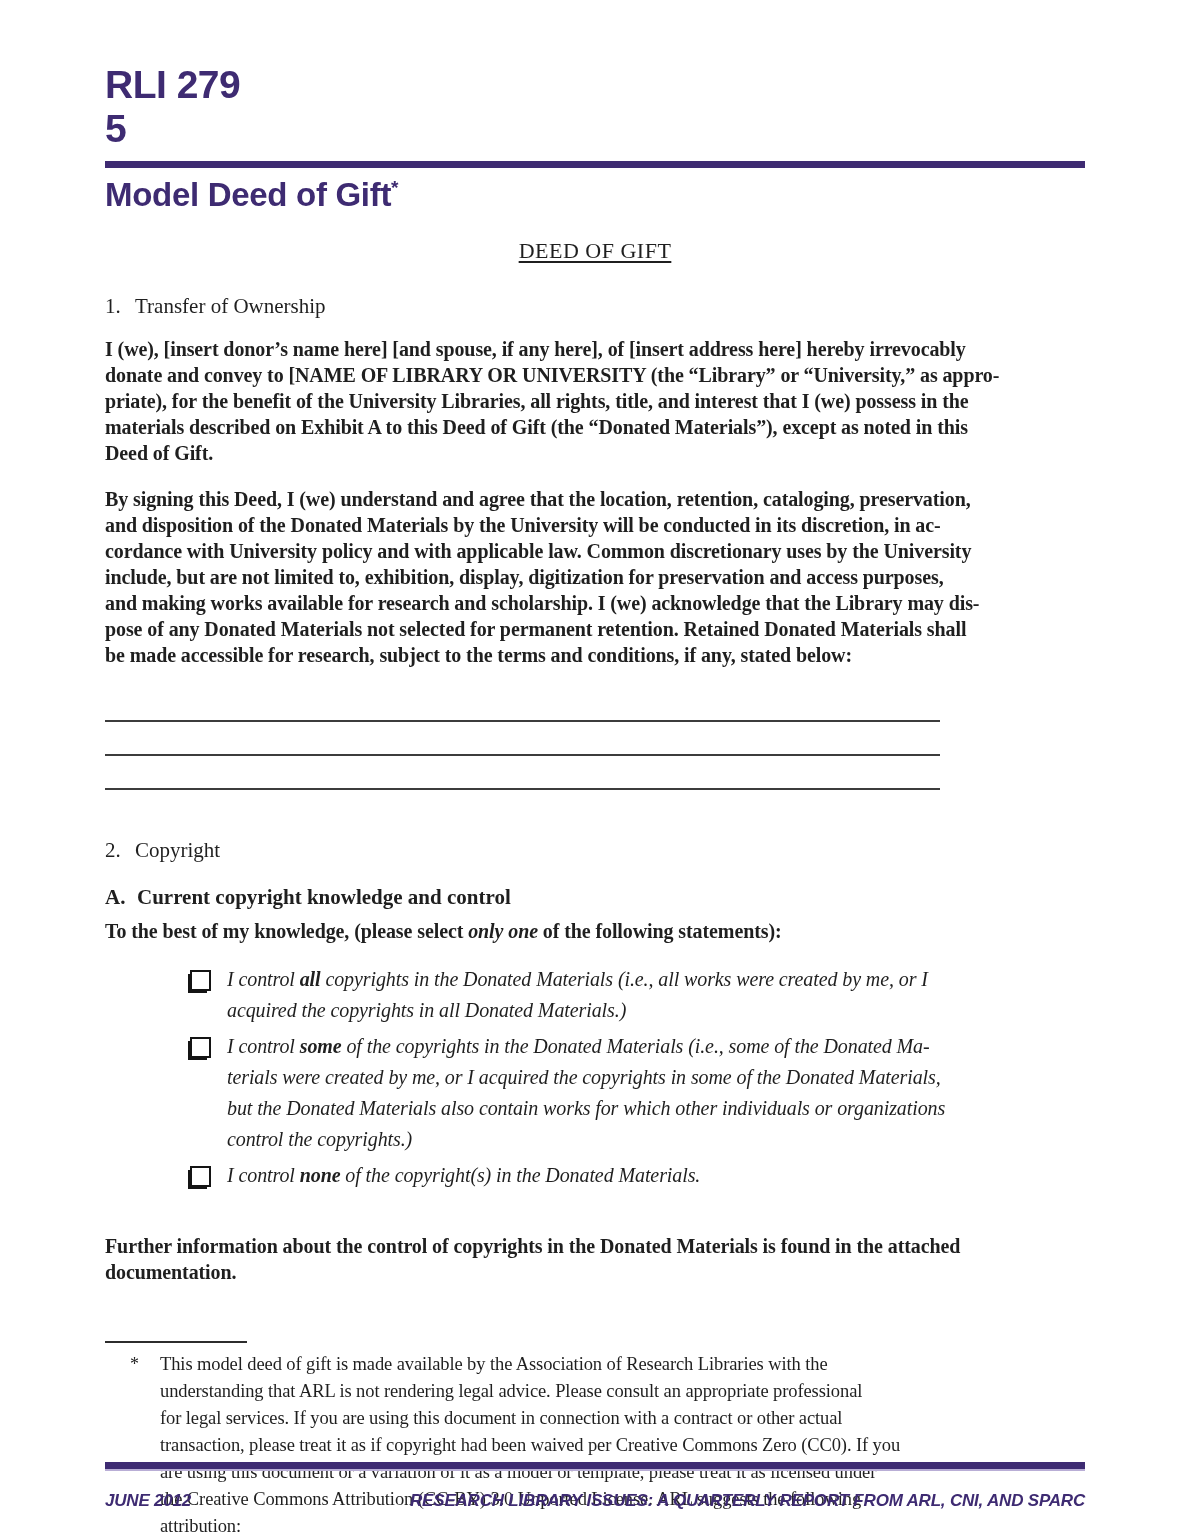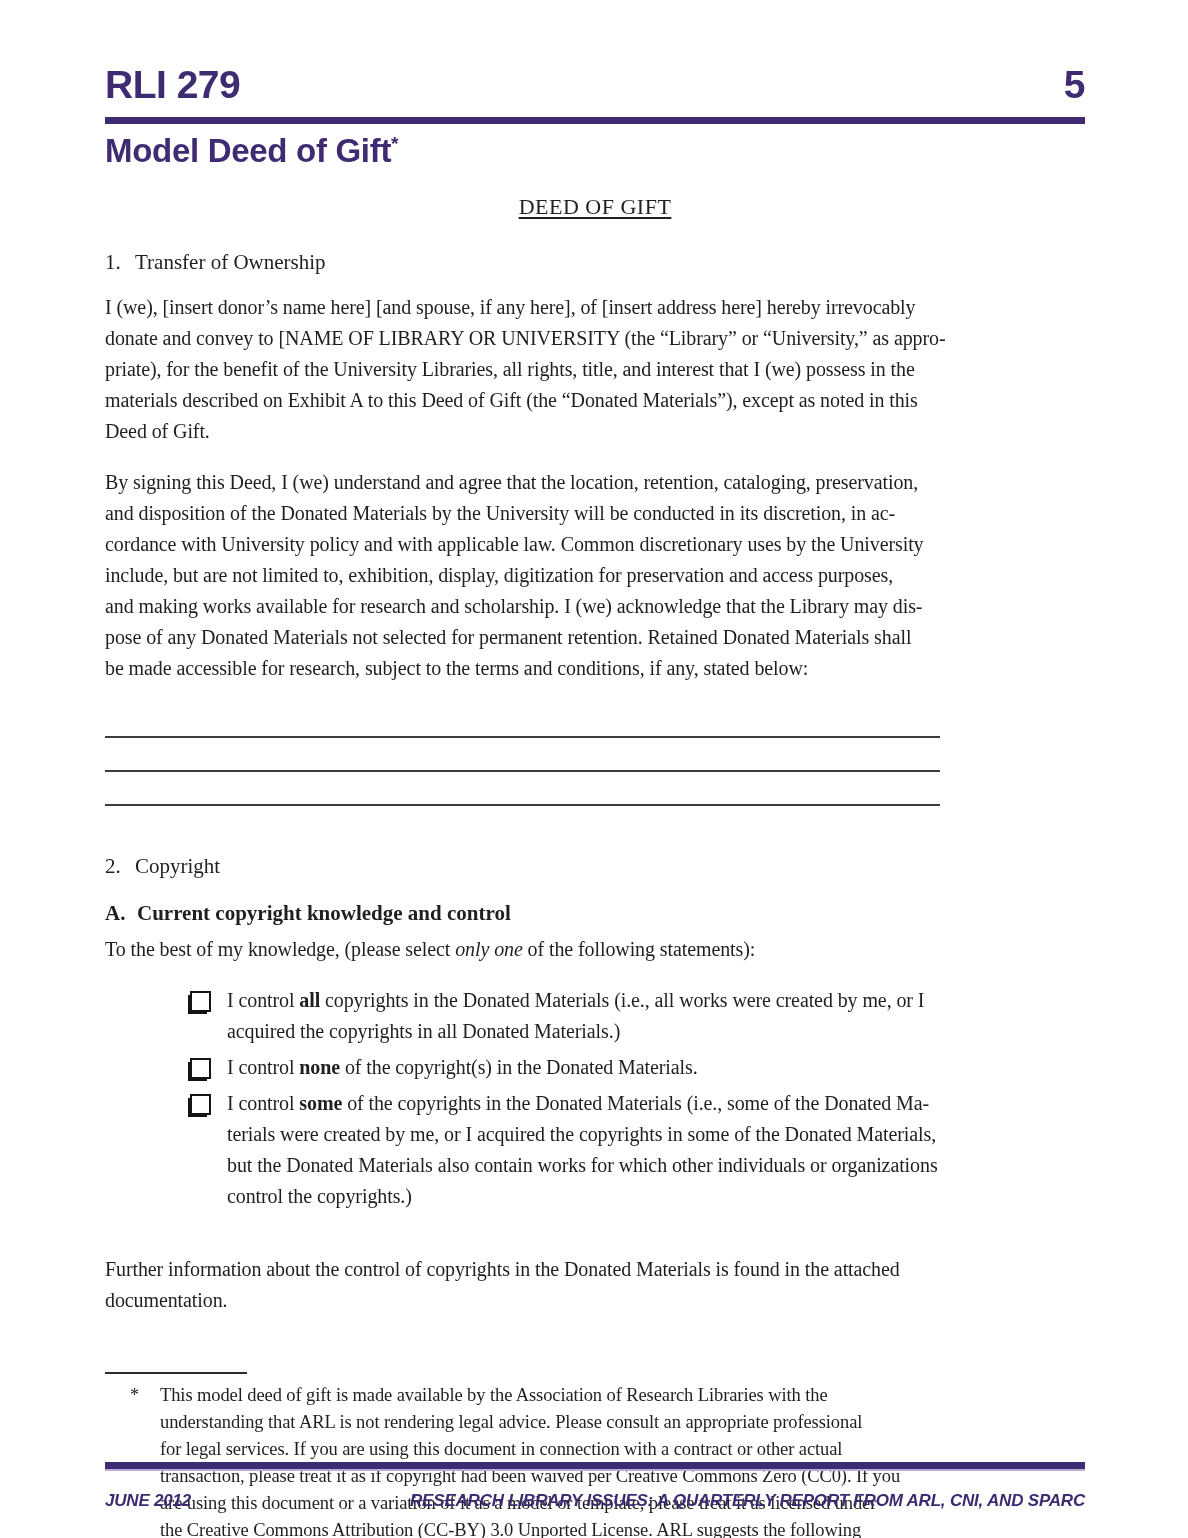--- a/index.html
+++ b/index.html
@@ -8,21 +8,21 @@
     width:1188px;height:1538px;
     background:#ffffff;
     margin:0 auto;
     font-family:"Liberation Serif","DejaVu Serif",serif;
     color:#1f1f1f;
     box-sizing:border-box;
     padding:63px 103px 0 105px;
     overflow:hidden;
   }
   
-  .hdr-row{display:flex;justify-content:space-between;align-items:baseline;}
+  .hdr-row{display:flex;justify-content:space-between;align-items:baseline;flex-direction:column;}
   .hdr-issue,.hdr-page{
     font-family:"Liberation Sans","DejaVu Sans",sans-serif;
     font-weight:bold;font-size:39px;color:#3e2b72;letter-spacing:-.5px;
   }
   .hdr-rule{height:7px;background:#3e2b72;margin-top:10px;}
   
   .doc-title{
     font-family:"Liberation Sans","DejaVu Sans",sans-serif;
     font-weight:bold;font-size:33px;color:#3e2b72;
     margin-top:8px;letter-spacing:-.3px;
@@ -32,28 +32,28 @@
     text-align:center;font-size:22px;margin-top:24px;
     letter-spacing:.5px;
   }
   .deed-heading span{text-decoration:underline;text-underline-offset:3px;}
   
   .sec-heading{font-size:21px;font-weight:normal;margin-top:30px;}
   .sec-heading .num{display:inline-block;min-width:30px;}
   .sub-heading{font-size:21px;font-weight:bold;margin-top:22px;}
   .sub-heading .num{display:inline-block;min-width:32px;}
   .para{
-    font-size:20px;line-height:31px;margin-top:17px;
-    white-space:pre-line;letter-spacing:-.1px;
+    font-size:20px;line-height:26px;margin-top:17px;
+    white-space:pre-line;letter-spacing:-.1px;font-weight:bold;
   }
   
   .fill-lines{margin-top:10px;}
   .fill-line{width:835px;height:32px;border-bottom:2px solid #3c3c3c;}
   
-  .options{margin-top:14px;}
+  .options{margin-top:14px;font-style:italic;}
   .cb-item{display:flex;align-items:flex-start;padding-left:85px;margin-top:5px;}
   .cb-glyph{
     flex:0 0 auto;width:17px;height:17px;margin-top:6px;margin-right:16px;
     border:2.5px solid #141414;background:#fff;
     box-shadow:-3px 3px 0 -1px #141414;
   }
   .cb-text{font-size:20px;line-height:31px;white-space:pre-line;letter-spacing:-.1px;}
   
   .footnote-rule{width:142px;border-top:2.5px solid #2c2c2c;margin-top:56px;}
   .footnote{display:flex;margin-top:8px;padding-left:25px;}
@@ -115,28 +115,28 @@
   <p class="para" style="margin-top:8px;"><span>To the best of my knowledge, (please select </span><i>only one</i><span> of the following statements):</span></p>
 
   <div class="options">
     <div class="cb-item">
       <span class="cb-glyph"></span>
       <div class="cb-text"><span>I control </span><b>all</b><span> copyrights in the Donated Materials (i.e., all works were created by me, or I
 acquired the copyrights in all Donated Materials.)</span></div>
     </div>
     <div class="cb-item">
       <span class="cb-glyph"></span>
-      <div class="cb-text"><span>I control </span><b>none</b><span> of the copyright(s) in the Donated Materials.</span></div>
-    </div>
-    <div class="cb-item">
-      <span class="cb-glyph"></span>
       <div class="cb-text"><span>I control </span><b>some</b><span> of the copyrights in the Donated Materials (i.e., some of the Donated Ma-
 terials were created by me, or I acquired the copyrights in some of the Donated Materials,
 but the Donated Materials also contain works for which other individuals or organizations
 control the copyrights.)</span></div>
+    </div>
+    <div class="cb-item">
+      <span class="cb-glyph"></span>
+      <div class="cb-text"><span>I control </span><b>none</b><span> of the copyright(s) in the Donated Materials.</span></div>
     </div>
   </div>
 
   <p class="para" style="margin-top:42px;">Further information about the control of copyrights in the Donated Materials is found in the attached
 documentation.</p>
 
   <div class="footnote-rule"></div>
   <div class="footnote">
     <div class="footnote-marker">*</div>
     <div class="footnote-body"><span>This model deed of gift is made available by the Association of Research Libraries with the

